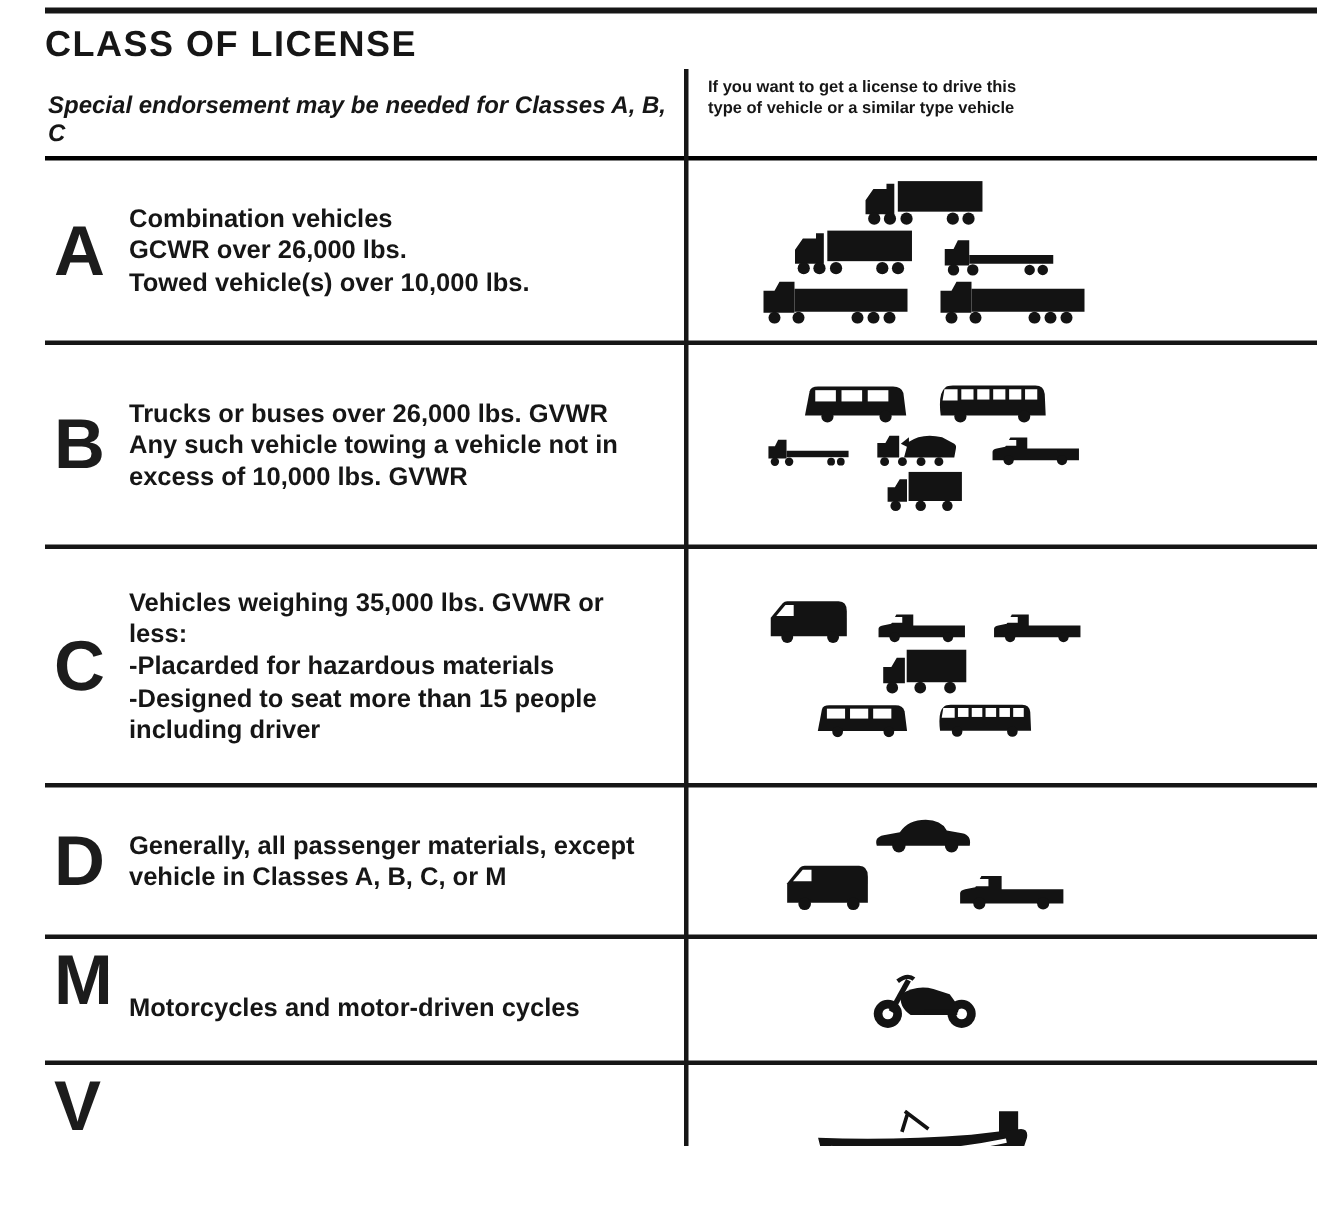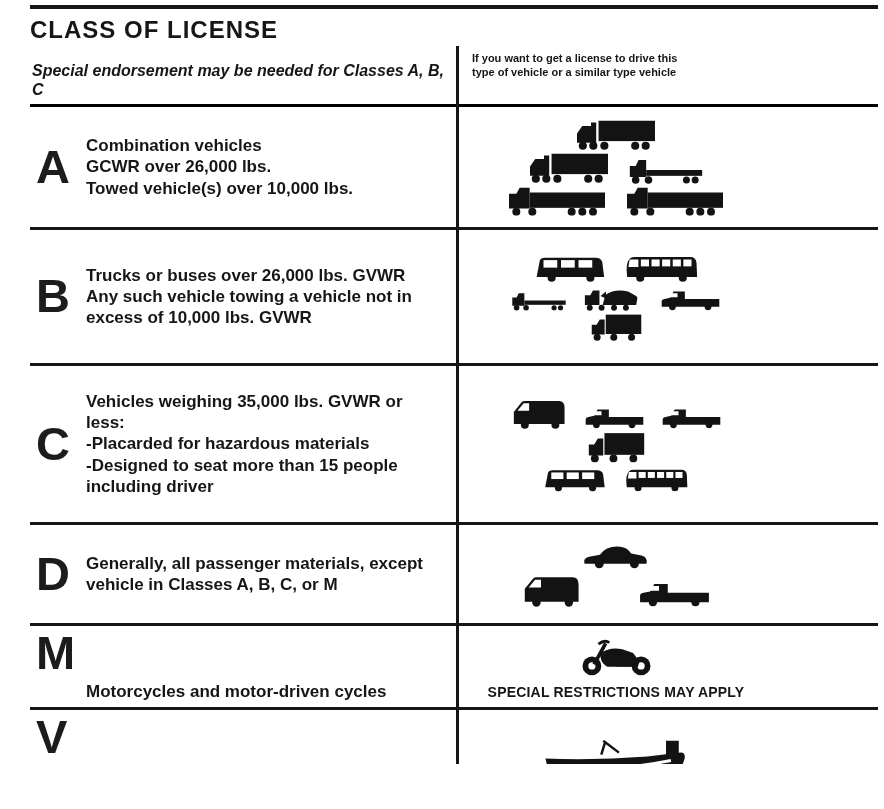--- a/index.html
+++ b/index.html
@@ -50,21 +50,21 @@
     width:50px;flex:0 0 50px;
     font-size:47px;font-weight:bold;line-height:.95;color:#1c1c1c;
   }
   .desc{
     flex:1;font-weight:bold;font-size:17px;line-height:1.24;
     white-space:pre-line;padding-right:14px;
   }
   
   .row-m .cell-left,.row-v .cell-left{display:block;}
   .row-m .letter,.row-v .letter{position:absolute;left:6px;top:5px;}
-  .row-m .desc{position:absolute;left:56px;bottom:5px;right:4px;}
+  .row-m .desc{position:absolute;left:56px;bottom:25px;right:4px;}
   .row-v .desc{position:absolute;left:52px;bottom:16px;right:4px;}
   .cell-right{
     flex:1;box-sizing:border-box;
     display:flex;flex-direction:column;justify-content:center;align-items:center;
     padding:2px 110px 2px 8px;
   }
   .icon-line{
     display:flex;align-items:flex-end;justify-content:center;
     gap:22px;margin:2px 0;
   }
@@ -359,21 +359,20 @@
         <div class="desc">Motorcycles and motor-driven cycles</div>
       </div>
       <div class="cell-right">
         <div class="icons" data-icons="4">
             <div class="icon-line">
               <svg class="ic ic-motorcycle" viewBox="0 0 112 54">
                 <use href="#sym-motorcycle" xlink:href="#sym-motorcycle"></use>
               </svg>
             </div>
           </div>
-        <div class="restriction-note">SPECIAL RESTRICTIONS MAY APPLY</div>
       </div>
     </div>
 
     <div class="row row-v">
       <div class="cell-left">
         <div class="letter">V</div>
         <div class="desc">Motorized watercraft</div>
       </div>
       <div class="cell-right">
         <div class="icons" data-icons="5">

